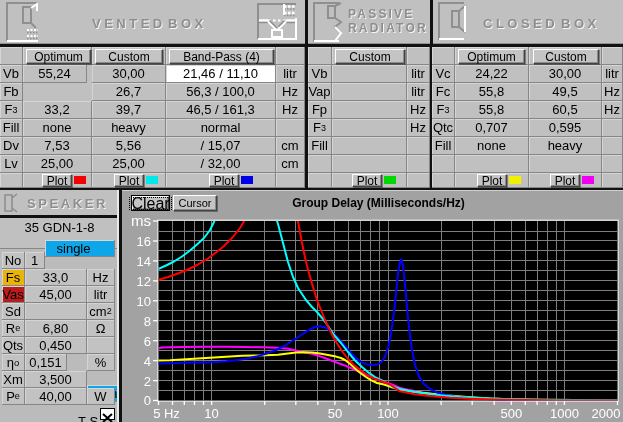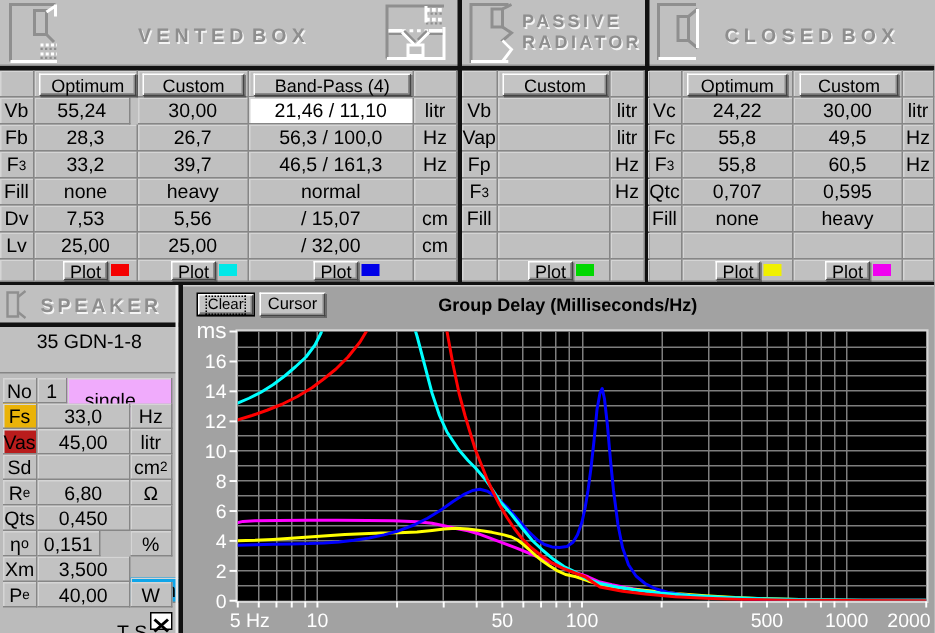--- a/index.html
+++ b/index.html
@@ -74,21 +74,20 @@
     <div class="cell" style="left:23px;width:69px;top:0px;height:18px;"></div>
     <div class="cell" style="left:92px;width:74px;top:0px;height:18px;"></div>
     <div class="cell" style="left:166px;width:110px;top:0px;height:18px;"></div>
     <div class="cell" style="left:276px;width:29px;top:0px;height:18px;"></div>
     <div class="cell" style="left:0px;width:23px;top:18px;height:18px;">Vb</div>
     <div class="cell" style="left:23px;width:64px;top:18px;height:18px;">55,24</div>
     <div class="cell" style="left:92px;width:74px;top:18px;height:18px;">30,00</div>
     <div class="cell" style="left:166px;width:110px;top:18px;height:18px;background:#fff;">21,46 / 11,10</div>
     <div class="cell" style="left:276px;width:29px;top:18px;height:18px;">litr</div>
     <div class="cell" style="left:0px;width:23px;top:36px;height:18px;">Fb</div>
-    <div class="cell" style="left:23px;width:69px;top:36px;height:18px;">28,3</div>
     <div class="cell" style="left:92px;width:74px;top:36px;height:18px;">26,7</div>
     <div class="cell" style="left:166px;width:110px;top:36px;height:18px;">56,3 / 100,0</div>
     <div class="cell" style="left:276px;width:29px;top:36px;height:18px;">Hz</div>
     <div class="cell" style="left:0px;width:23px;top:54px;height:18px;">F<sub>3</sub></div>
     <div class="cell" style="left:23px;width:69px;top:54px;height:18px;">33,2</div>
     <div class="cell" style="left:92px;width:74px;top:54px;height:18px;">39,7</div>
     <div class="cell" style="left:166px;width:110px;top:54px;height:18px;">46,5 / 161,3</div>
     <div class="cell" style="left:276px;width:29px;top:54px;height:18px;">Hz</div>
     <div class="cell" style="left:0px;width:23px;top:72px;height:18px;">Fill</div>
     <div class="cell" style="left:23px;width:69px;top:72px;height:18px;">none</div>
@@ -194,21 +193,21 @@
     <svg class="abs" style="left:3px;top:3px" width="15" height="20" viewBox="0 0 15 20">
 <path d="M2 2 L9 2 L9 18 L2 18 Z" fill="none" stroke="#8f8f8f" stroke-width="1.6"></path>
 <path d="M9 5 L14 1 M9 15 L14 19" stroke="#8f8f8f" stroke-width="1.6"></path>
 </svg>
     <div class="emb abs" style="left:27px;top:6px;letter-spacing:2.6px">SPEAKER</div>
     <div class="abs" style="left:0;top:25px;width:119px;height:3px;background:#111"></div>
     <div class="abs" style="left:0;top:28px;width:119px;height:31px;background:#c0c0c0;border-bottom:1px solid #868686"></div>
     <div class="abs" style="left:0;top:30px;width:119px;text-align:center;font-size:13px">35 GDN-1-8</div>
     <div class="cell" style="left:2px;width:23px;top:62px;height:17px;font-size:13px;background:#c2c2c2">No</div>
     <div class="cell" style="left:25px;width:20px;top:62px;height:17px;font-size:13px;background:#c2c2c2">1</div>
-    <div class="cell" style="left:45px;width:70px;top:62px;height:30px;font-size:13px;background:#f0abfc">
+    <div class="cell" style="left:45px;width:70px;top:50px;height:17px;font-size:13px;background:#0ea5e9">
       <span style="margin-right:12px">single</span>
     </div>
     <div class="cell" style="left:2px;width:23px;top:79px;height:17px;font-size:13px;background:#eab308">Fs</div>
     <div class="cell" style="left:25px;width:62px;top:79px;height:17px;font-size:13px;background:#c2c2c2">33,0</div>
     <div class="cell" style="left:87px;width:28px;top:79px;height:17px;font-size:13px;background:#c2c2c2">Hz</div>
     <div class="cell" style="left:2px;width:23px;top:96px;height:17px;font-size:13px;background:#b91c1c">Vas</div>
     <div class="cell" style="left:25px;width:62px;top:96px;height:17px;font-size:13px;background:#c2c2c2">45,00</div>
     <div class="cell" style="left:87px;width:28px;top:96px;height:17px;font-size:13px;background:#c2c2c2">litr</div>
     <div class="cell" style="left:2px;width:23px;top:113px;height:17px;font-size:13px;background:#c2c2c2">Sd</div>
     <div class="cell" style="left:25px;width:62px;top:113px;height:17px;font-size:13px;background:#c2c2c2"></div>
@@ -231,21 +230,21 @@
     <div class="abs" style="left:78px;top:224px;font-size:13px">T-S</div>
     <div class="abs" style="left:100px;top:218px;width:15px;height:12px;background:#fff;border:1px solid #000"><svg width="13" height="10" viewBox="0 0 13 10">
         <path d="M2 1 L11 9 M11 1 L2 9" stroke="#000" stroke-width="2"></path>
       </svg></div>
     <div class="abs" style="left:117px;top:0;width:2px;height:232px;background:#e8e8e8"></div>
   </div>
 <div class="abs" style="left:119px;top:190px;width:3px;height:232px;background:#111"></div>
 
 <div class="abs" style="left:122px;top:190px;width:501px;height:232px;background:#a2a2a2;border-top:1px solid #cfcfcf"></div>
 <div class="abs" style="left:131px;top:195px;width:39px;height:16px;background:#000"></div>
-<div class="btn" style="left:132px;top:196px;width:37px;height:14px;font-size:10px">
+<div class="btn" style="left:132px;top:196px;width:37px;height:14px;font-size:16px">
     <span style="display:inline-block;outline:1px dotted #000;padding:0 1px;line-height:11px">Clear</span>
   </div>
 <div class="btn" style="left:173px;top:195px;width:44px;height:16px;font-size:11px">Cursor</div>
 <div class="abs" style="left:128px;top:196px;width:501px;text-align:center;font-weight:bold;font-size:12px">Group Delay (Milliseconds/Hz)</div>
 <svg width="623" height="422" viewBox="0 0 623 422" style="position:absolute;left:0;top:0" font-family="Liberation Sans, sans-serif">
 <defs>
       <clipPath id="pc">
         <rect x="158.5" y="221" width="459" height="179.5"></rect>
       </clipPath>
     </defs>

